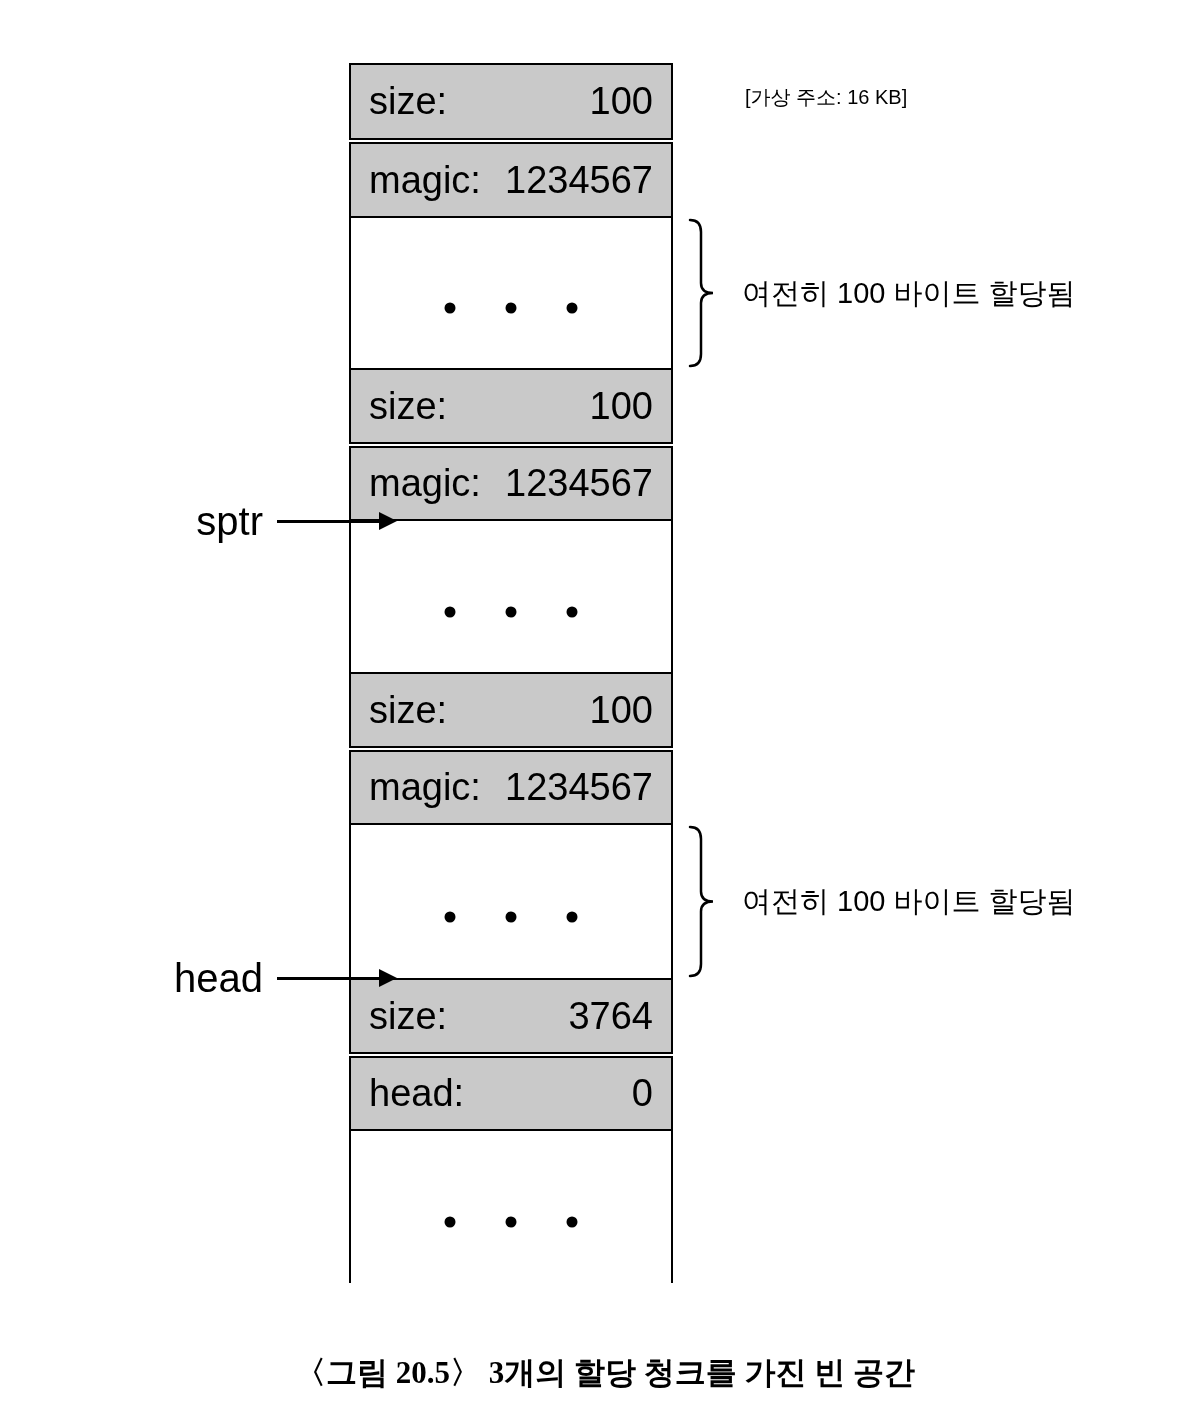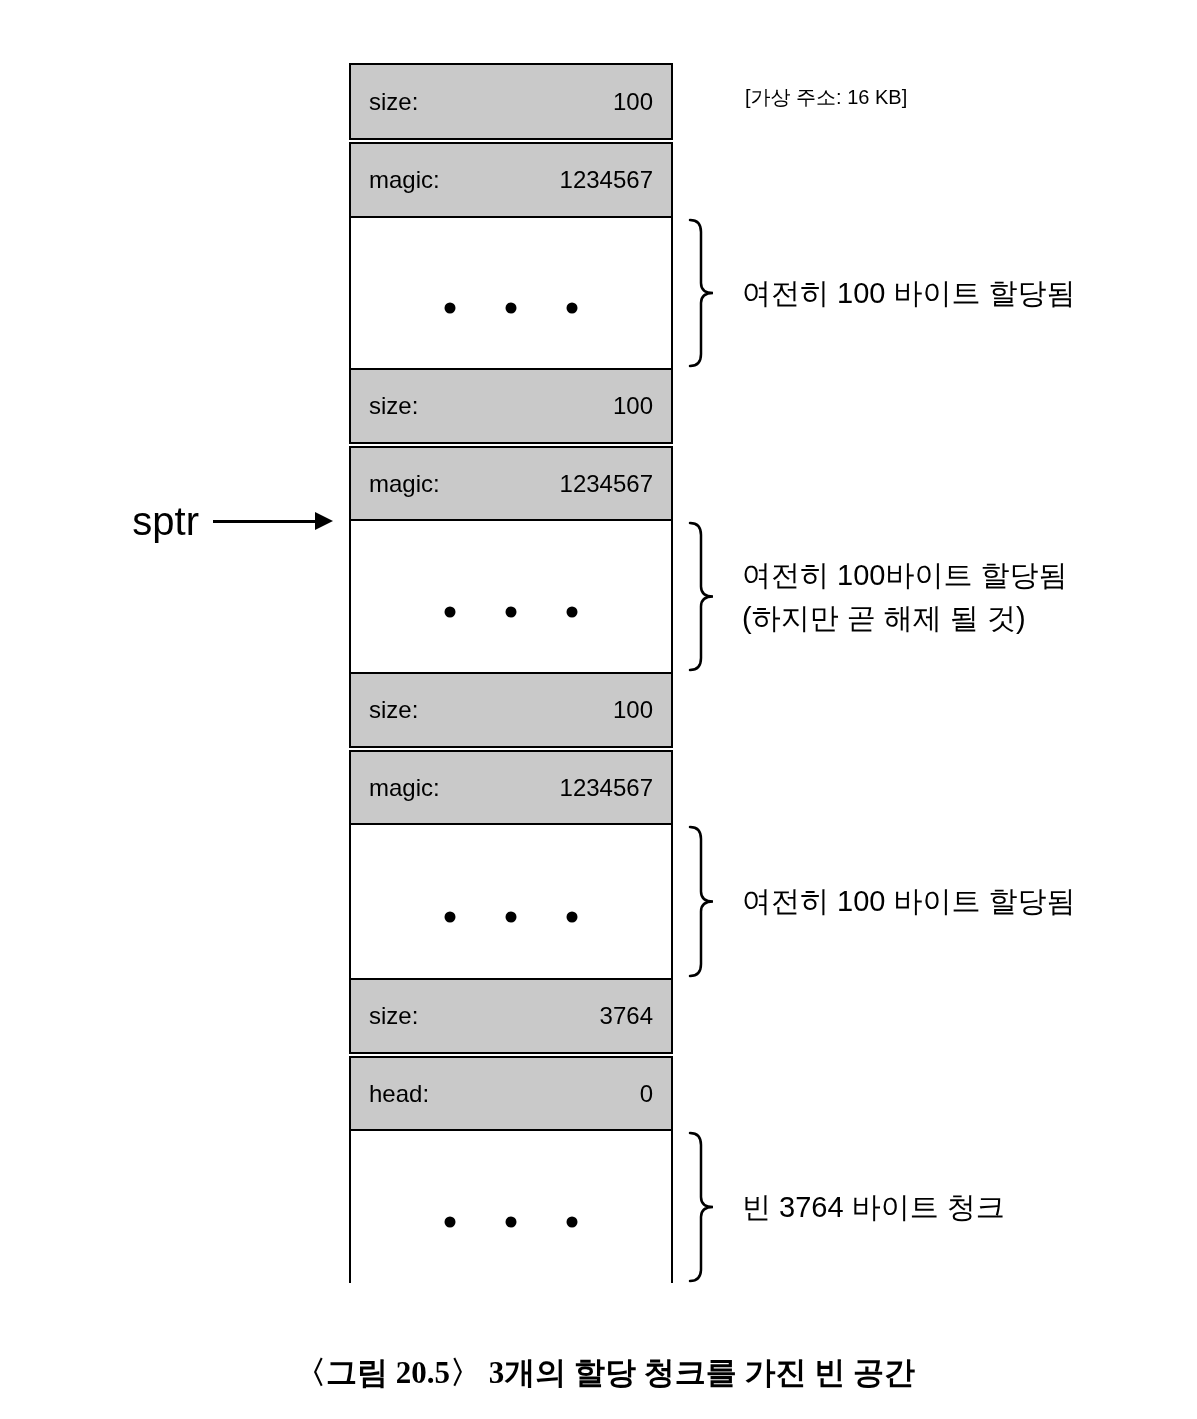--- a/index.html
+++ b/index.html
@@ -19,21 +19,21 @@
   
   .memory-column{
     position:absolute;left:349px;top:63px;width:324px;height:1220px;
   }
   .cell{position:absolute;left:0;width:324px;box-sizing:border-box;}
   .cell.header{
     background:var(--header-fill,#c9c9c9);
     border:2px solid var(--line,#000);
     display:flex;justify-content:space-between;align-items:center;
     padding:0 18px;
-    font-size:24px;
+    font-size:38px;
   }
   .cell.spacer{
     border-left:2px solid var(--line,#000);
     border-right:2px solid var(--line,#000);
   }
   .dots{
     position:absolute;left:50%;top:60%;
     transform:translate(-50%,-50%);
     display:flex;gap:50px;
   }
@@ -49,21 +49,21 @@
   }
   .annotation{
     position:absolute;left:687px;
     display:flex;align-items:center;gap:27px;
   }
   .annotation .brace{display:block;flex:0 0 auto;}
   .ann-text{font-size:29px;line-height:1.45;white-space:nowrap;}
 
   
   .pointer{
-    position:absolute;right:864px;
+    position:absolute;right:800px;
     transform:translateY(-50%);
     display:flex;align-items:center;gap:14px;
   }
   .ptr-label{font-size:40px;line-height:1;}
   .arrow{display:flex;align-items:center;}
   .arrow .shaft{display:block;width:102px;height:3px;background:var(--line,#000);}
   .arrow .tip{
     display:block;width:0;height:0;
     border-left:18px solid var(--line,#000);
     border-top:9px solid transparent;
@@ -155,52 +155,42 @@
 
   <div class="annotation" style="top:218px;height:150px">
     <svg class="brace" width="28" height="150" viewBox="0 0 28 150">
       <path d="M 3 2 Q 14 2 14 14 L 14 65 Q 14 75 26 75 Q 14 75 14 85 L 14 136 Q 14 148 3 148" fill="none" stroke="#000" stroke-width="2.5" stroke-linecap="round"></path>
     </svg>
     <div class="ann-text">
       <div>여전히 100 바이트 할당됨</div>
     </div>
   </div>
 
-  <div class="annotation" style="top:521px;height:151px">
-    <svg class="brace" width="28" height="151" viewBox="0 0 28 151">
-      <path d="M 3 2 Q 14 2 14 14 L 14 65.5 Q 14 75.5 26 75.5 Q 14 75.5 14 85.5 L 14 137 Q 14 149 3 149" fill="none" stroke="#000" stroke-width="2.5" stroke-linecap="round"></path>
-    </svg>
-    <div class="ann-text">
-      <div>여전히 100바이트 할당됨</div>
-      <div>(하지만 곧 해제 될 것)</div>
-    </div>
-  </div>
 
   <div class="annotation" style="top:825px;height:153px">
     <svg class="brace" width="28" height="153" viewBox="0 0 28 153">
       <path d="M 3 2 Q 14 2 14 14 L 14 66.5 Q 14 76.5 26 76.5 Q 14 76.5 14 86.5 L 14 139 Q 14 151 3 151" fill="none" stroke="#000" stroke-width="2.5" stroke-linecap="round"></path>
     </svg>
     <div class="ann-text">
       <div>여전히 100 바이트 할당됨</div>
     </div>
   </div>
 
-  <div class="annotation" style="top:1131px;height:152px">
-    <svg class="brace" width="28" height="152" viewBox="0 0 28 152">
-      <path d="M 3 2 Q 14 2 14 14 L 14 66 Q 14 76 26 76 Q 14 76 14 86 L 14 138 Q 14 150 3 150" fill="none" stroke="#000" stroke-width="2.5" stroke-linecap="round"></path>
-    </svg>
-    <div class="ann-text">
-      <div>빈 3764 바이트 청크</div>
-    </div>
-  </div>
 
   <div class="pointer" style="top:521px">
     <span class="ptr-label">sptr</span>
     <span class="arrow">
       <span class="shaft"></span>
         <span class="tip"></span>
     </span>
   </div>
 
+  <div class="pointer" style="top:978px">
+    <span class="ptr-label">head</span>
+    <span class="arrow">
+      <span class="shaft"></span>
+        <span class="tip"></span>
+    </span>
+  </div>
 
   <div class="caption">〈그림 20.5〉 3개의 할당 청크를 가진 빈 공간</div>
 
 </div>
 
 </body></html>

